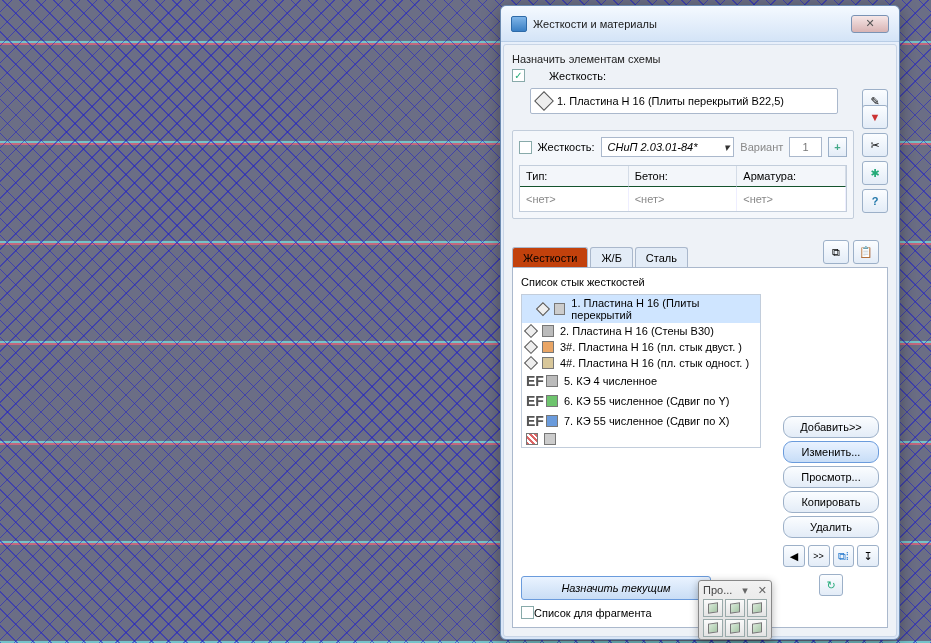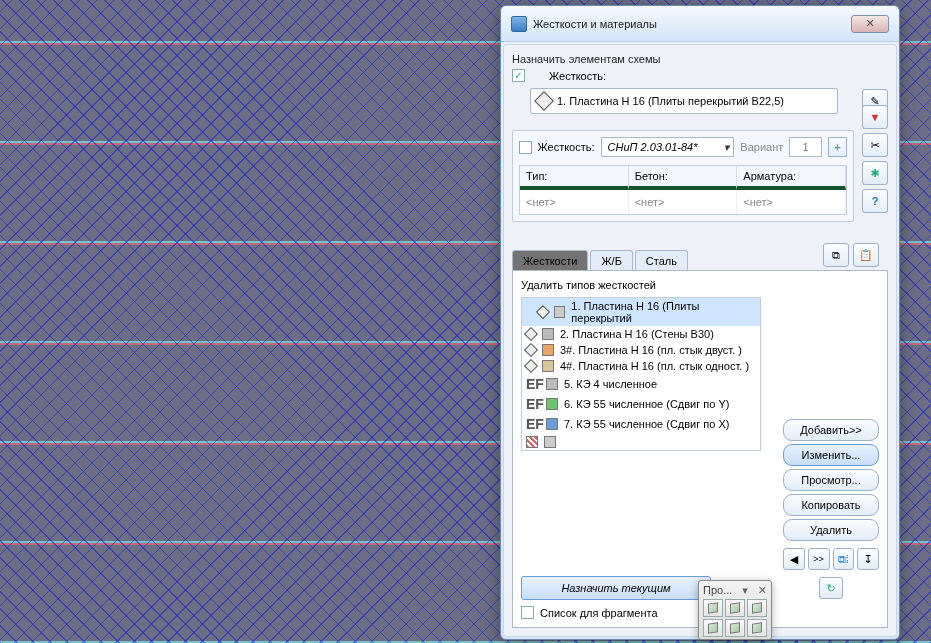--- a/index.html
+++ b/index.html
@@ -60,27 +60,27 @@
 
 .materials-box { border:1px solid #c2cddb; border-radius:2px; padding:6px; background:#f4f7fb; margin-top:10px; }
 .materials-box .hdr { display:flex; align-items:center; gap:6px; margin-bottom:8px; }
 .dd { height:20px; border:1px solid #aab8cc; background:#fff; padding:0 18px 0 6px; display:flex; align-items:center; position:relative; }
 .dd::after { content:"▾"; position:absolute; right:4px; color:#333; }
 .spin { width:34px; height:20px; border:1px solid #aab8cc; background:#fff; display:flex; align-items:center; justify-content:center; color:#777; }
 .plus { width:20px; height:20px; border:1px solid #9cb0c8; background:linear-gradient(#fbfdff,#e3ecf7); display:flex; align-items:center; justify-content:center; color:#4a8; font-weight:bold; }
 
 .mat-grid { border:1px solid #c2cddb; background:#fff; }
 .mat-grid .ghdr, .mat-grid .grow { display:grid; grid-template-columns: 1fr 1fr 1fr; }
-.mat-grid .ghdr div { padding:4px 6px; border-right:1px solid #d4dce7; border-bottom:4px solid #14532d; background:#f3f6fa; }
+.mat-grid .ghdr div { padding:4px 6px; border-right:1px solid #d4dce7; border-bottom:1px solid #14532d; background:#f3f6fa; }
 .mat-grid .grow div { padding:6px; color:#888; border-right:1px solid #eef; }
 
 
 .tabs { display:flex; gap:2px; margin-top:14px; }
 .tab { padding:4px 10px; border:1px solid #aab8cc; border-bottom:none; background:#e3ecf7; border-radius:3px 3px 0 0; }
-.tab.active { background:#737373; font-weight:400; }
+.tab.active { background:#c2410c; font-weight:400; }
 .tabpanel { border:1px solid #aab8cc; background:#fff; padding:8px; flex:1; display:flex; flex-direction:column; margin-top:-1px; position:relative; }
 .tabpanel .listtitle { margin-bottom:6px; }
 
 .stiff-list { border:1px solid #c2cddb; background:#fff; flex:0 0 auto; display:flex; flex-direction:column; }
 .stiff-item { display:flex; align-items:center; gap:6px; padding:2px 4px; }
 .stiff-item .sw { width:12px; height:12px; border:1px solid #777; }
 .stiff-item.sel { background:#cfe5ff;padding-left:16px; }
 .sw.gray { background:#ccc; } .sw.lgray { background:#bbb; } .sw.orange { background:#e9a565; }
 .sw.tan { background:#d8c79a; } .sw.green { background:#6ec46e; } .sw.blue { background:#6a9bdc; }
 .sw.hatch { background:repeating-linear-gradient(45deg,#d66 0 2px,#fff 2px 4px); }
@@ -90,21 +90,21 @@
 .btn { height:22px; border:1px solid #9cb0c8; border-radius:9px;
   background:linear-gradient(#fbfdff,#e3ecf7); display:flex; align-items:center; justify-content:center; }
 .btn.sel { background:linear-gradient(#e9f2ff,#c7ddf7); border-color:#6a9bdc; }
 
 .smallrow { display:flex; gap:3px; margin-top:4px; }
 .smallrow .iconbtn { width:24px; height:22px; }
 
 .assign-btn { height:24px; border:1px solid #6a9bdc; border-radius:3px;
   background:linear-gradient(#eaf3ff,#c9ddf5); display:flex; align-items:center; justify-content:center;
   margin-top:auto;font-style:italic; }
-.frag-row { display:flex; align-items:center; gap:6px; margin-top:6px; }
+.frag-row { display:flex; align-items:center; margin-top:6px; }
 
 
 .palette {
   position:absolute; left:698px; top:580px; width:74px; height:60px;
   background:linear-gradient(#f2f2f2,#dcdcdc); border:1px solid #888; border-radius:3px;
   box-shadow:0 2px 8px rgba(0,0,0,0.3); padding:2px;
 }
 .palette .pttl { height:14px; display:flex; align-items:center; justify-content:space-between; padding:0 2px; font-size:10px; color:#444; }
 .palette .pgrid { display:grid; grid-template-columns:repeat(3,1fr); gap:2px; padding:2px; }
 .palette .pbtn { width:20px; height:18px; border:1px solid #9aa; background:linear-gradient(#fafafa,#e4e4e4); display:flex; align-items:center; justify-content:center; }
@@ -198,21 +198,21 @@
       <div class="tabpanel">
         <div class="tab-icons">
           <div class="iconbtn">
               <span>⧉</span>
             </div>
           <div class="iconbtn">
               <span>📋</span>
             </div>
         </div>
 
-        <div class="listtitle">Удалить типов жесткостей</div>
+        <div class="listtitle">Список стык жесткостей</div>
 
         <div class="stiff-list" style="width:240px;">
           <div class="stiff-item sel">
               <div class="dia-icon" style="width:10px;height:10px;"></div>
               <div class="sw gray"></div>
               <span>1. Пластина  H 16 (Плиты перекрытий</span>
             </div>
           <div class="stiff-item">
               <div class="dia-icon" style="width:10px;height:10px;"></div>
               <div class="sw lgray"></div>

